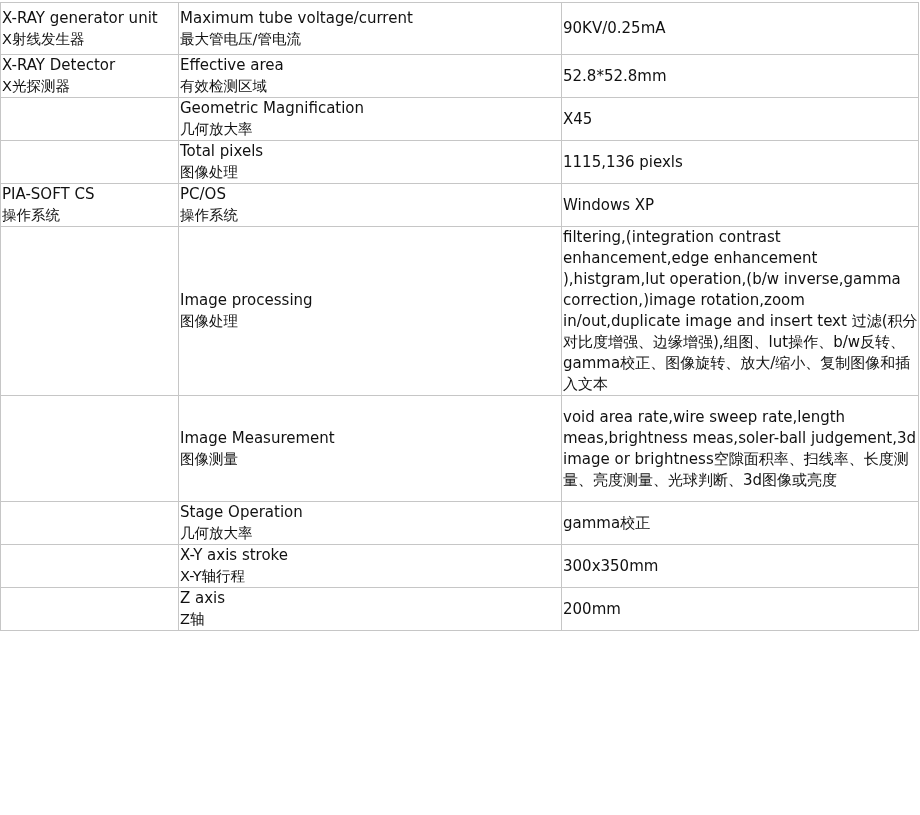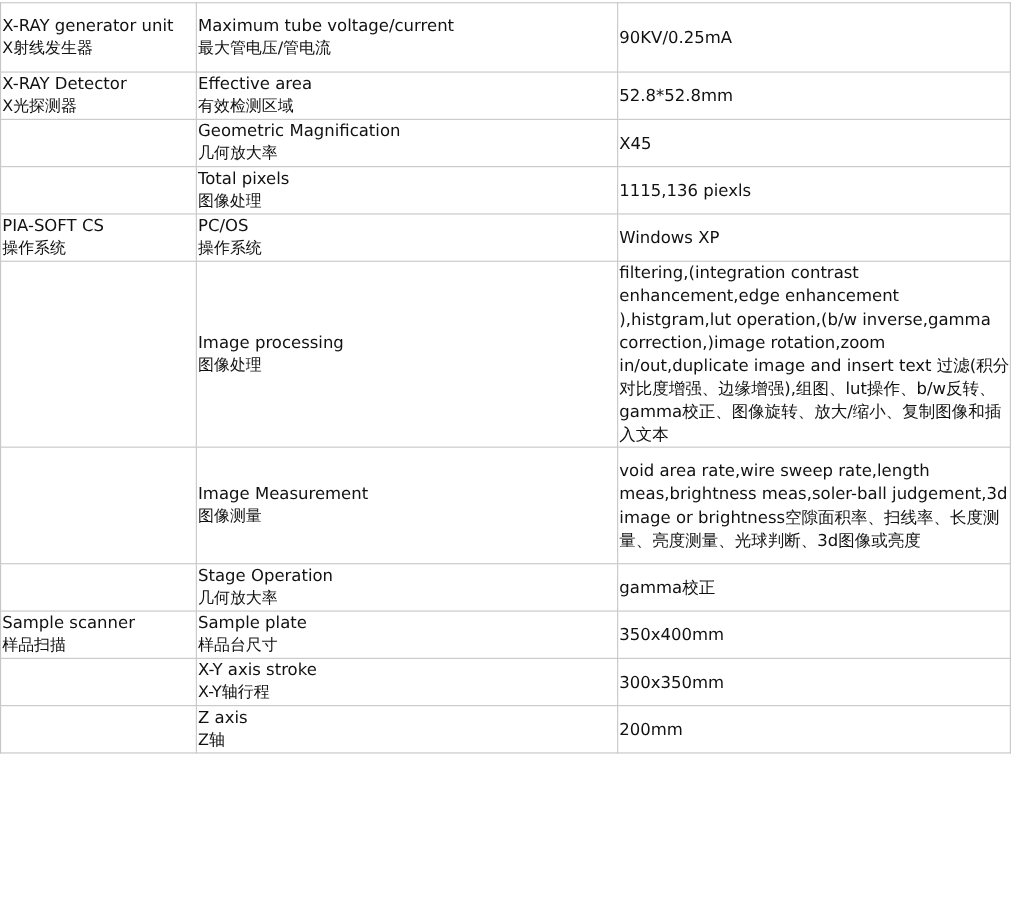--- a/index.html
+++ b/index.html
@@ -43,21 +43,21 @@
 <body>
 
 <table class="spec">
   <colgroup>
     <col class="c1">
       <col class="c2">
       <col class="c3">
   </colgroup>
   <tbody id="spec-body">
 
-    <tr style="height:63px">
+    <tr style="height:52px">
       <td class="cat">
         <span class="line">X-RAY generator unit</span>
         <span class="line zh">X射线发生器</span>
       </td>
       <td>
         <span class="line">Maximum tube voltage/current</span>
         <span class="line zh">最大管电压/管电流</span>
       </td>
       <td class="val">
         <span class="wrap">90KV/0.25mA</span>
@@ -157,33 +157,20 @@
       </td>
       <td>
         <span class="line">Stage Operation</span>
         <span class="line zh">几何放大率</span>
       </td>
       <td class="val">
         <span class="wrap">gamma校正</span>
       </td>
     </tr>
 
-    <tr style="height:43px">
-      <td class="cat">
-        <span class="line">Sample scanner</span>
-        <span class="line zh">样品扫描</span>
-      </td>
-      <td>
-        <span class="line">Sample plate</span>
-        <span class="line zh">样品台尺寸</span>
-      </td>
-      <td class="val">
-        <span class="wrap">350x400mm</span>
-      </td>
-    </tr>
 
     <tr style="height:43px">
       <td class="cat">
         <span class="line"></span>
         <span class="line zh"></span>
       </td>
       <td>
         <span class="line">X-Y axis stroke</span>
         <span class="line zh">X-Y轴行程</span>
       </td>

